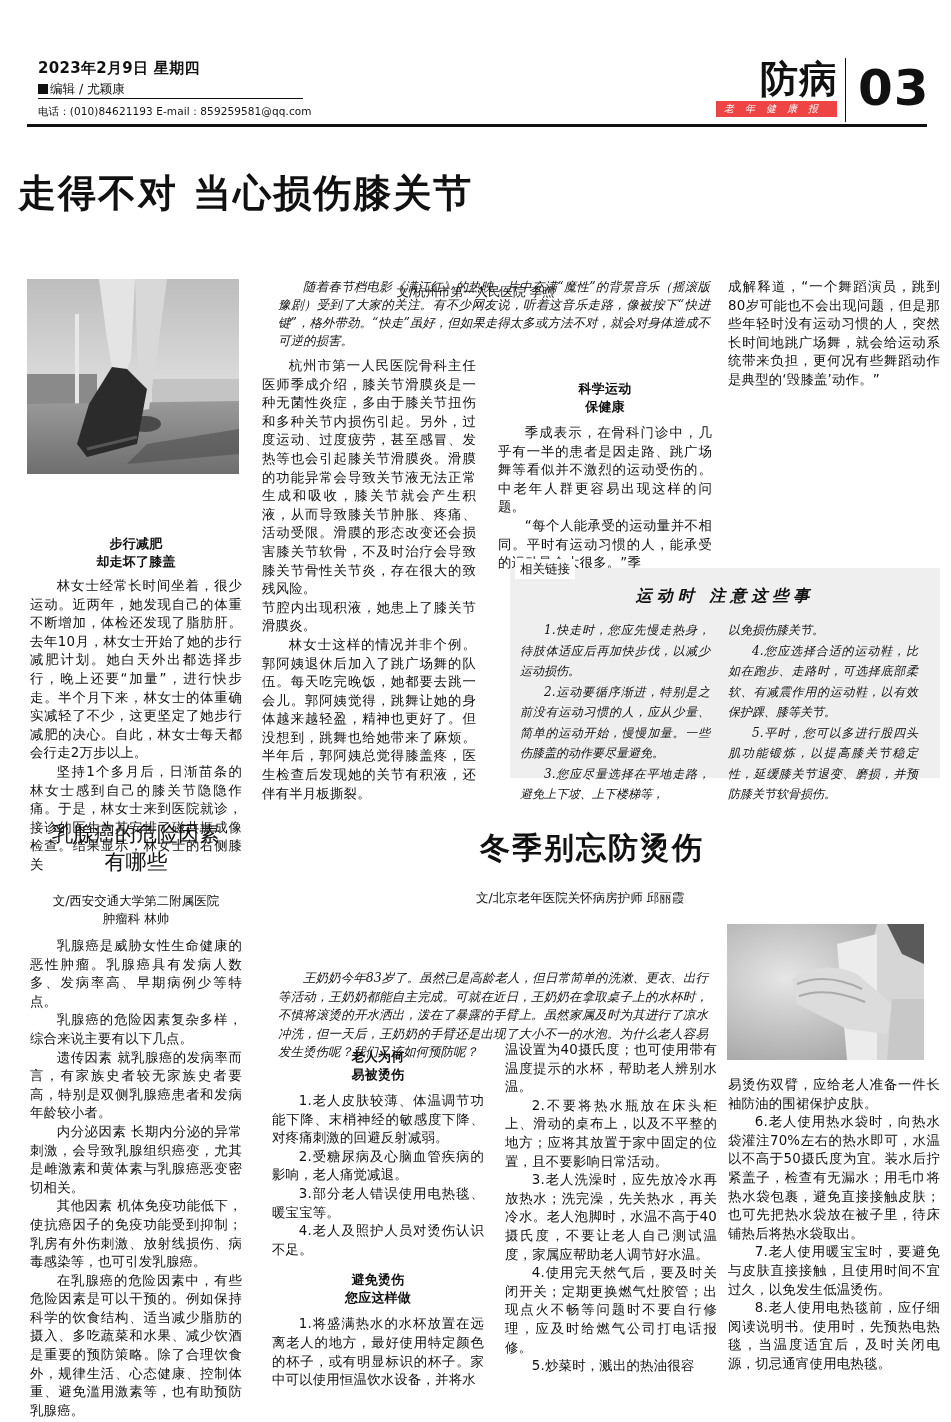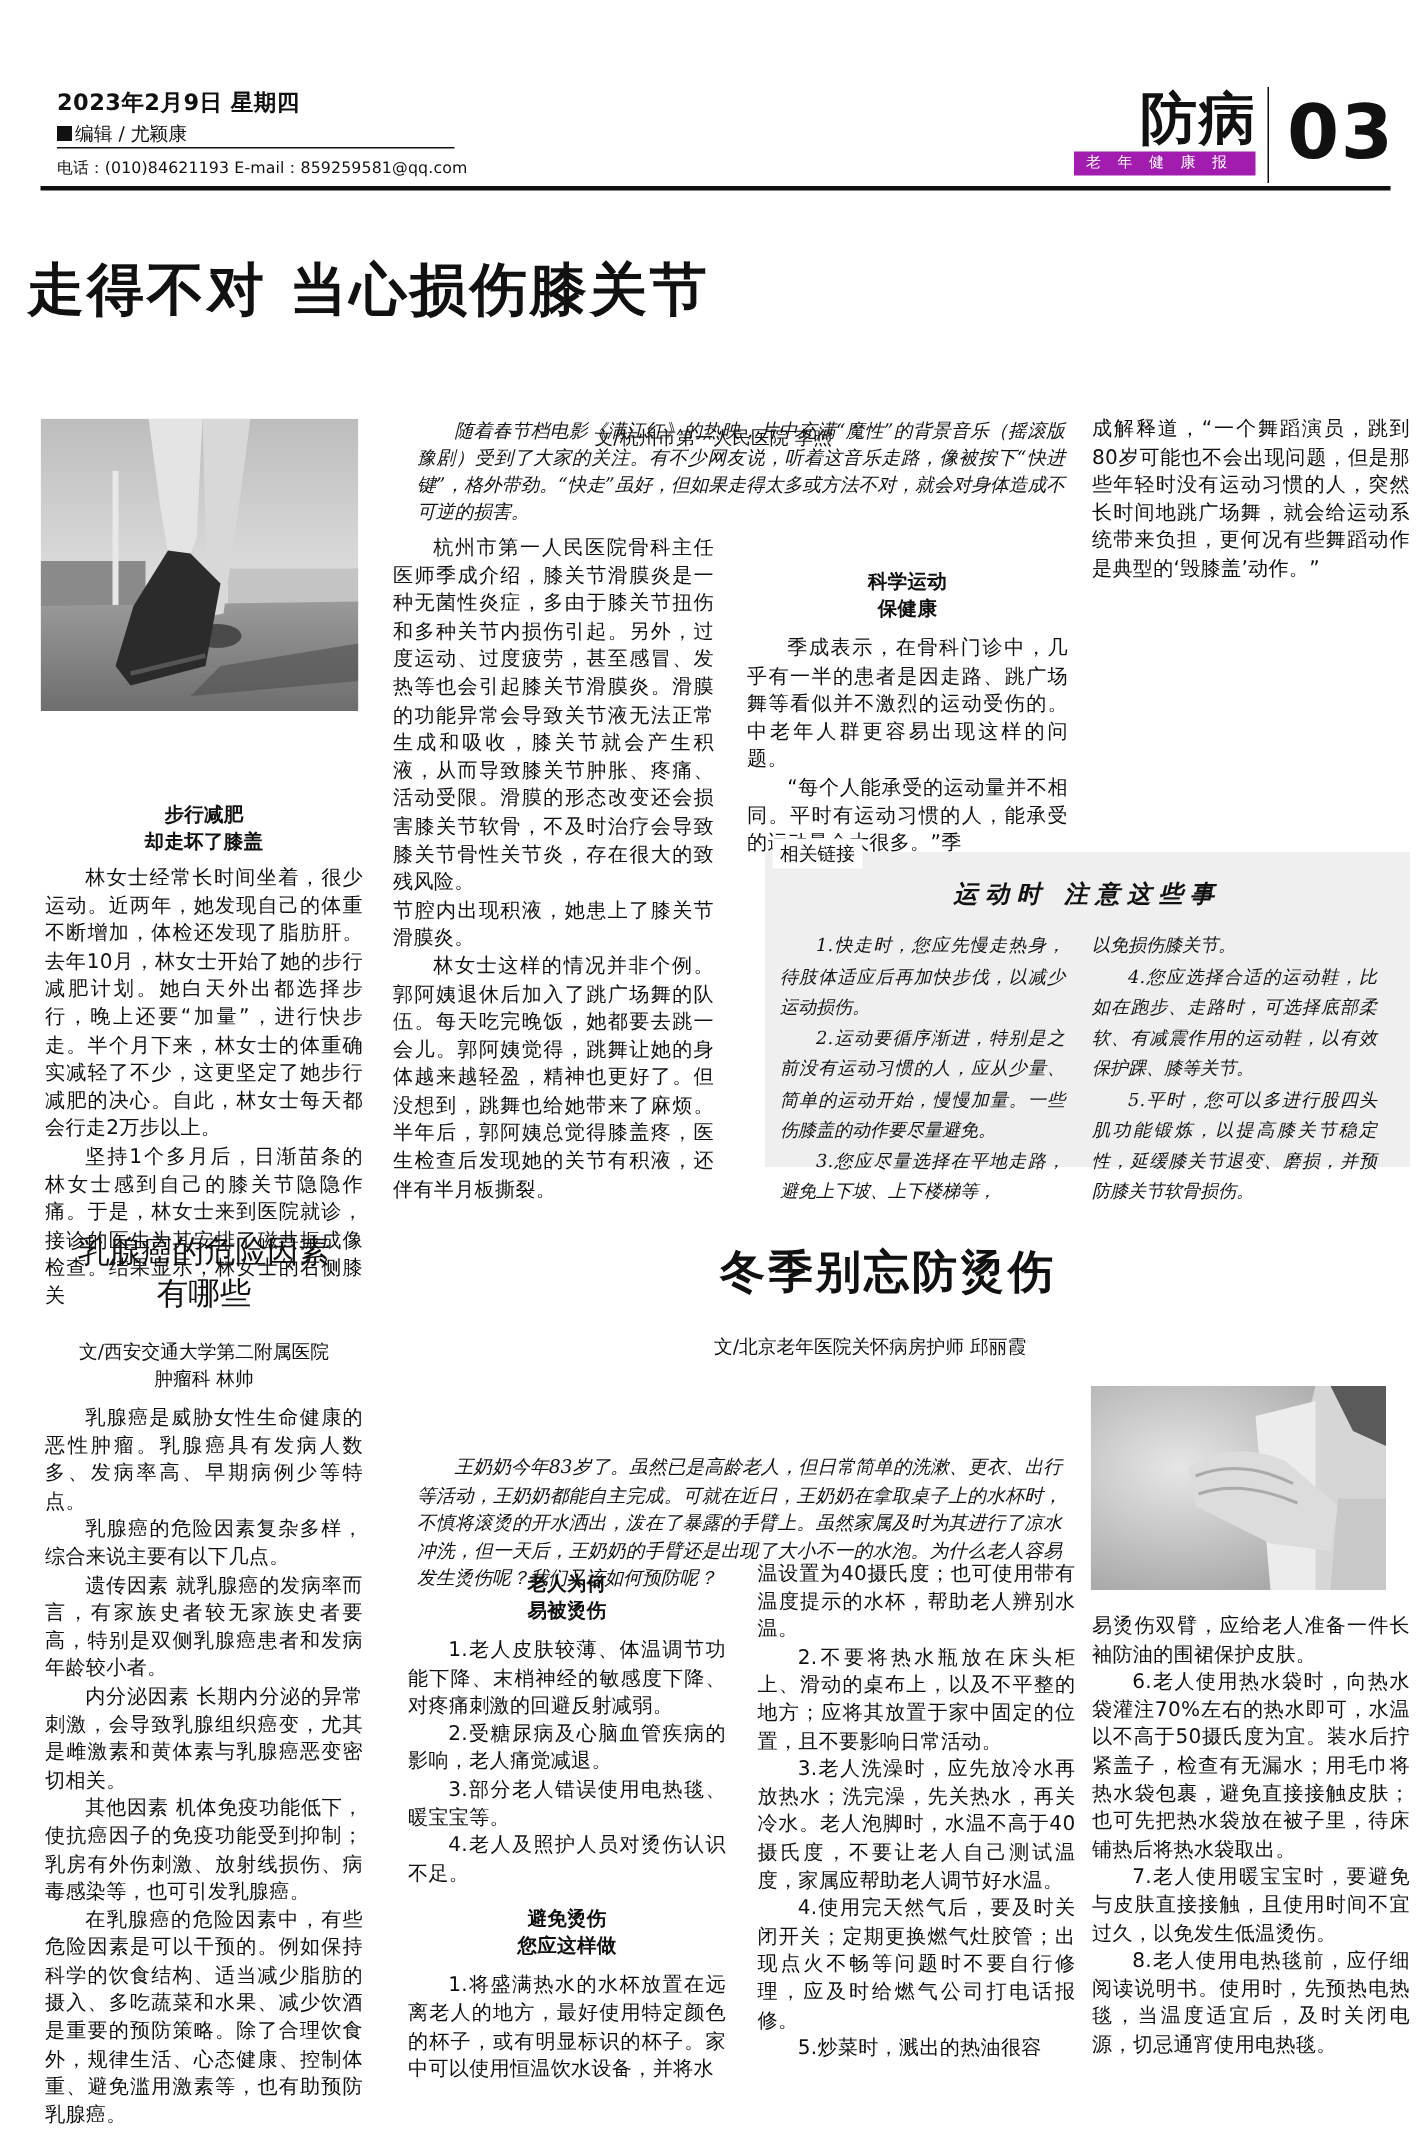--- a/index.html
+++ b/index.html
@@ -11,22 +11,22 @@
   .serif-text { font-family:"DejaVu Serif", serif; }
 
   
   .date { left:38px; top:59px; font-size:15px; font-weight:bold; letter-spacing:0.3px; }
   .editor { left:38px; top:81px; font-size:12.5px; }
   .editor .sq { display:inline-block; width:10px; height:10px; background:#111; margin-right:2px; vertical-align:-1px; }
   .rule-short { left:38px; top:98px; width:265px; height:1px; background:#111; }
   .contact { left:38px; top:105px; font-size:10.5px; letter-spacing:0.1px;text-align:right; }
   .rule-long { left:27px; top:124px; width:900px; height:3px; background:#111; }
   .section-title { left:760px; top:58px; font-size:38px; font-weight:bold; letter-spacing:1px; line-height:42px; }
-  .sub-banner { left:716px; top:101px; width:121px; height:16px; background:#a21caf; color:#fff;
-                font-size:10px; font-family:"DejaVu Serif", serif; line-height:16px;
+  .sub-banner { left:716px; top:101px; width:121px; height:16px; background:#ef4444; color:#fff;
+                font-size:10px; font-family:"DejaVu Serif", serif; font-style:italic; line-height:16px;
                 text-align:center; letter-spacing:11px; }
   .vrule { left:845px; top:58px; width:1px; height:64px; background:#111; }
   .page-num { left:858px; top:60px; font-size:50px; font-weight:bold; line-height:56px; letter-spacing:1px; }
 
   
   .headline1 { left:0; width:951px; top:168px; text-align:left; font-size:38px; font-weight:bold; letter-spacing:2px;padding-left:18px; }
   .byline1 { left:0; width:951px; top:244px; text-align:center; font-size:12.5px;margin-top:40px; }
   .photo { overflow:hidden; }
   .lede1 { left:278px; top:278px; width:432px; font-size:12.5px; line-height:18px; font-style:italic; }
   .lede1 p { margin:0; text-indent:2em; text-align:justify; }

